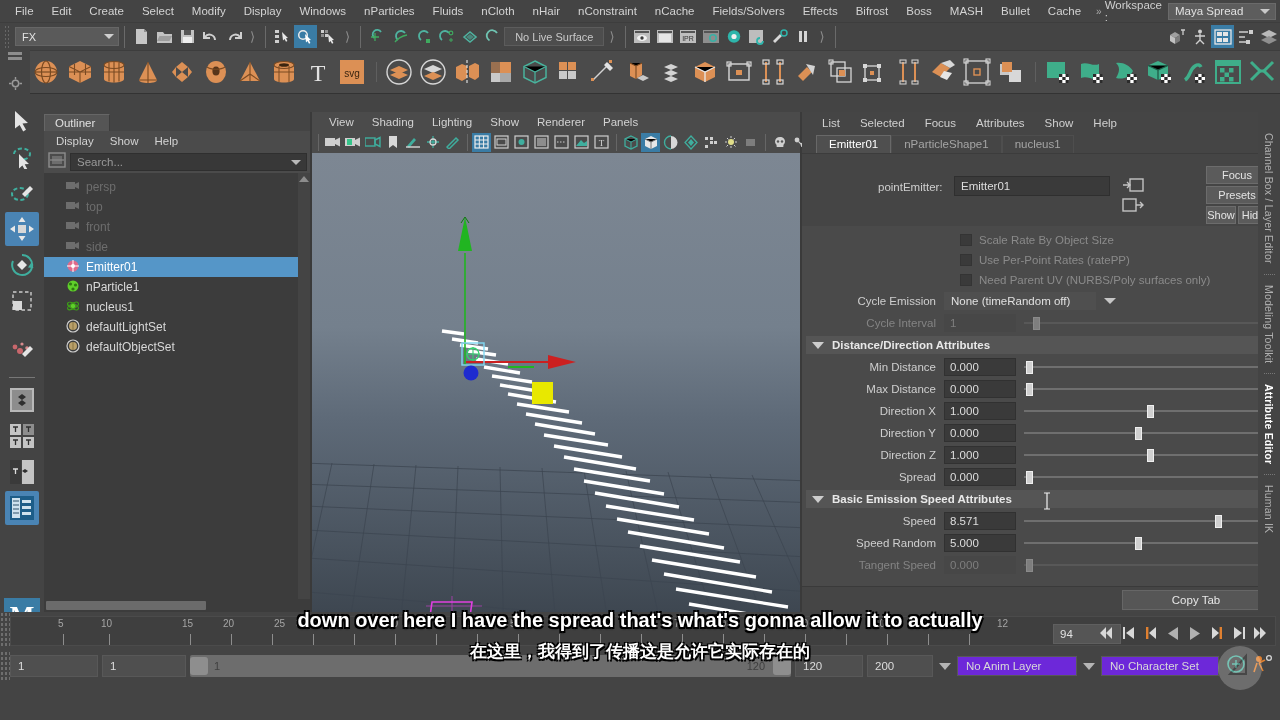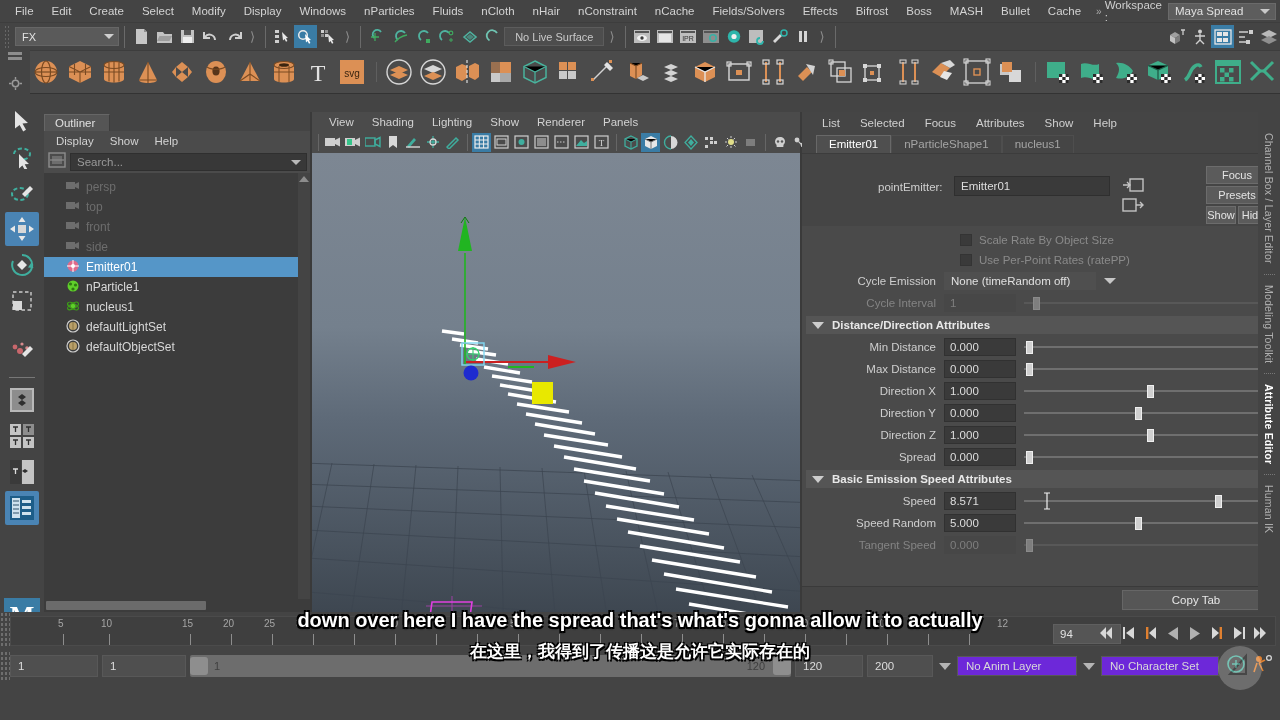--- a/index.html
+++ b/index.html
@@ -1266,20 +1266,24 @@
         <div style="height:4px"></div>
 
         <div class="cb-row">
           <span class="cb-box"></span>
           <span class="cb-text">Scale Rate By Object Size</span>
         </div>
         <div class="cb-row">
           <span class="cb-box"></span>
           <span class="cb-text">Use Per-Point Rates (ratePP)</span>
         </div>
+        <div class="cb-row">
+          <span class="cb-box"></span>
+          <span class="cb-text">Need Parent UV (NURBS/Poly surfaces only)</span>
+        </div>
 
         <div class="combo-row">
           <div class="attr-label">Cycle Emission</div>
           <div class="combo-val">None (timeRandom off)</div>
           <div class="combo-arr"></div>
         </div>
 
         <div class="attr-row">
           <div class="attr-label dim">Cycle Interval</div>
           <div class="attr-val dim">1</div>
@@ -1388,21 +1392,21 @@
     <div class="grip"></div>
     <div class="time-track">
       <div class="tick-num" style="left:47px">5</div>
         <div class="tick-mark" style="left:52px"></div>
       <div class="tick-num" style="left:90px">10</div>
         <div class="tick-mark" style="left:98px"></div>
       <div class="tick-num" style="left:171px">15</div>
         <div class="tick-mark" style="left:179px"></div>
       <div class="tick-num" style="left:212px">20</div>
         <div class="tick-mark" style="left:220px"></div>
-      <div class="tick-num" style="left:253px">25</div>
+      <div class="tick-num" style="left:263px">25</div>
         <div class="tick-mark" style="left:261px"></div>
       <div class="tick-num" style="left:285px">30</div>
         <div class="tick-mark" style="left:302px"></div>
       <div class="tick-num" style="left:327px">35</div>
         <div class="tick-mark" style="left:343px"></div>
       <div class="tick-num" style="left:376px">40</div>
         <div class="tick-mark" style="left:384px"></div>
       <div class="tick-num" style="left:394px">45</div>
         <div class="tick-mark" style="left:425px"></div>
       <div class="tick-num" style="left:457px">50</div>

